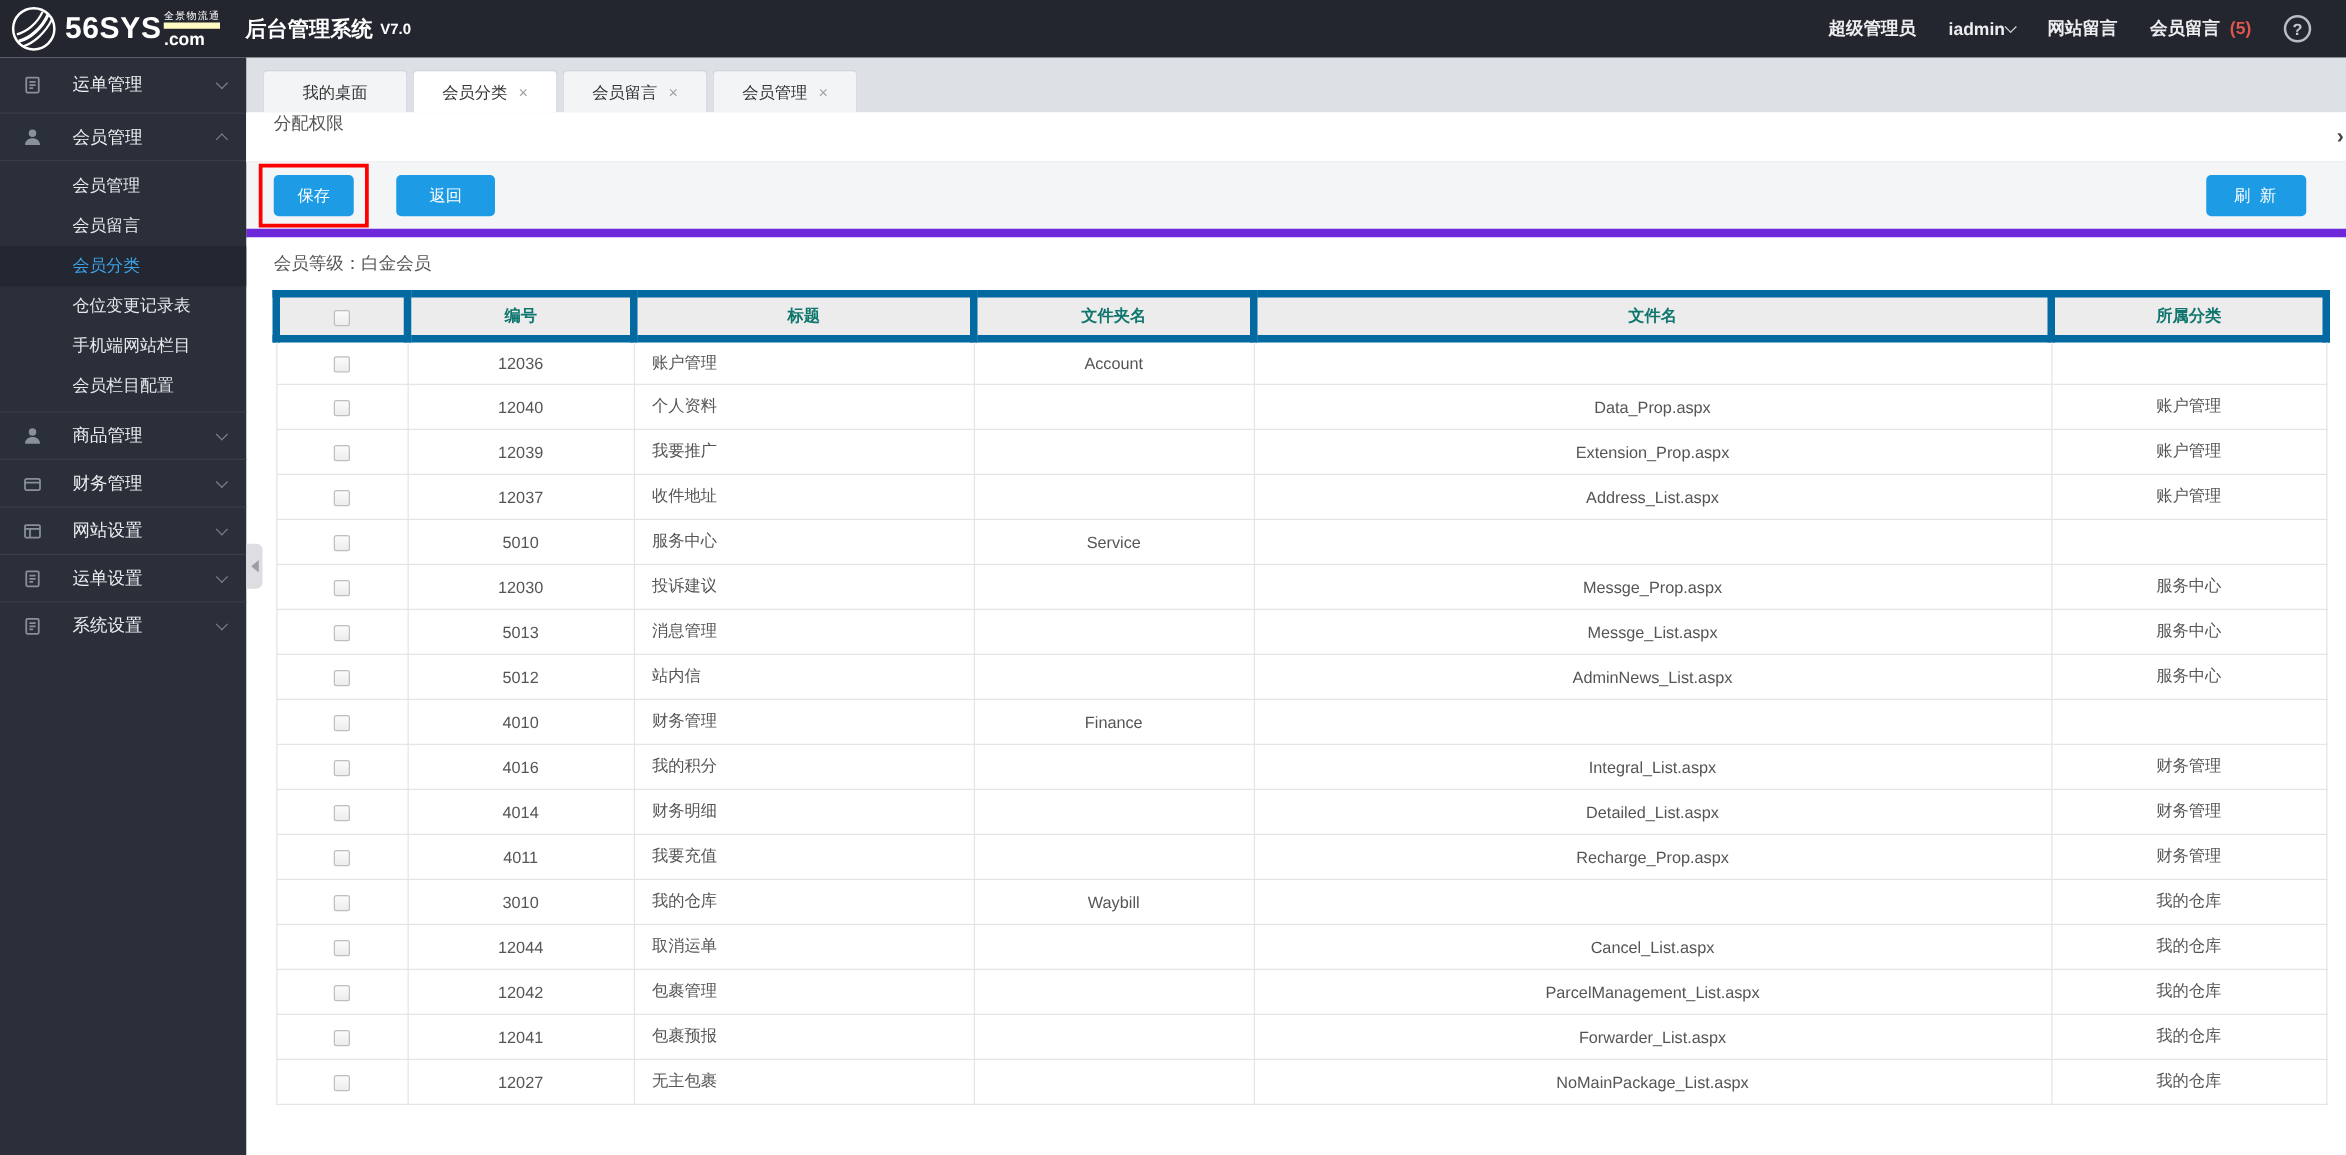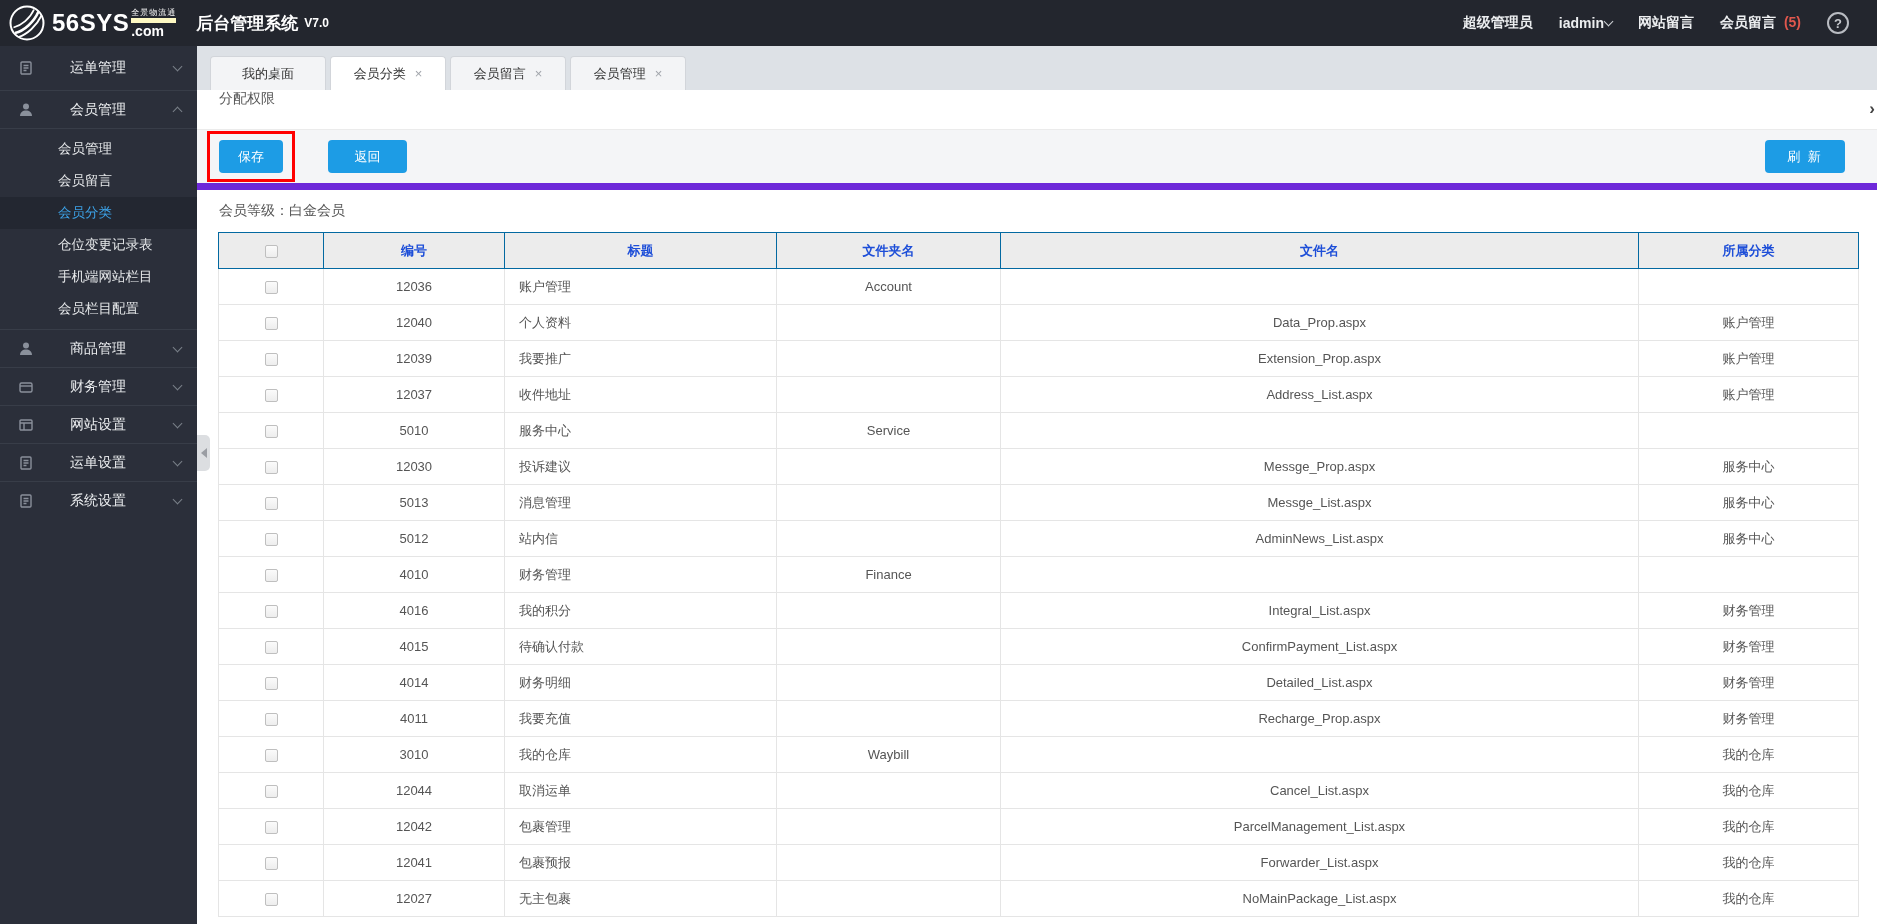--- a/index.html
+++ b/index.html
@@ -27,21 +27,21 @@
   .help { width:22px; height:22px; border:2px solid #b9bcc2; border-radius:50%; color:#c6c9ce;
     font-size:13px; font-weight:bold; display:flex; align-items:center; justify-content:center; cursor:pointer; }
 
   
   .layout { display:flex; height:878px; }
   .sidebar { width:197px; background:#2b2f3a; color:#eceef0; flex:none; position:relative; }
   .content { flex:1; background:#fff; min-width:0; }
 
   
   .nav-item { height:38px; display:flex; align-items:center; padding:0 16px 0 18px;
-    border-top:1px solid #383d48; cursor:pointer; font-size:14px;gap:12px; }
+    border-top:1px solid #383d48; cursor:pointer; font-size:14px; }
   .nav-item:first-child { border-top:none; height:44px; }
   .nav-ico { width:16px; height:16px; margin-right:24px; flex:none; }
   .nav-label { flex:1; }
   .nav-chev { width:7px; height:7px; border-right:1.5px solid #7a8089; border-bottom:1.5px solid #7a8089;
     transform:rotate(45deg); margin-top:-3px; }
   .nav-chev.up { transform:rotate(-135deg); margin-top:4px; }
   .subnav { border-top:1px solid #383d48; padding:4px 0; }
   .subnav-item { height:32px; display:flex; align-items:center; padding-left:58px;
     font-size:13.5px; color:#e6e8ea; cursor:pointer; }
   .subnav-item.active { background:#232731; color:#3ca1e6; }
@@ -66,34 +66,34 @@
   .panel-collapse { position:absolute; right:0px; top:9px; font-size:17px; color:#444;
     font-weight:bold; cursor:pointer; padding:0 2px; }
 
   
   .toolbar { height:60px; background:#f4f5f7; border-bottom:7px solid #6d28d9;
     display:flex; align-items:center; padding:0 32px 0 10px; }
   .btn { background:#1d9ce5; color:#fff; border:none; border-radius:4px; font-size:13px;
     height:33px; cursor:pointer; font-family:inherit; }
   .annotation-box { border:3px solid #ff0000; padding:6px 9px; display:inline-flex; }
   .btn-save { width:64px; }
-  .btn-back { width:79px; margin-left:33px; }
+  .btn-back { width:79px; margin-left:22px; }
   .btn-refresh { width:80px; margin-left:auto; letter-spacing:2px; }
 
   
   .member-level { height:42px; display:flex; align-items:center; padding-left:22px;
     font-size:14px; color:#555; background:#fff; }
 
   
   .table-wrap { margin:0 19px 0 21px; }
   table { width:100%; border-collapse:collapse; table-layout:fixed; font-size:13px; color:#555; }
   col.c-check { width:105px; } col.c-id { width:181px; } col.c-title { width:272px; }
   col.c-folder { width:224px; } col.c-file { width:638px; } col.c-cat { width:220px; }
-  th { height:36px; background:#ececec; color:#1d4ed8; font-weight:600; font-size:13px;
-    border:1px solid #0369a1; text-align:center; }
+  th { height:36px; background:#ececec; color:#0f766e; font-weight:600; font-size:13px;
+    border:6px solid #0369a1; text-align:center; }
   td { height:36px; border:1px solid #e5e5e5; text-align:center; background:#fff;
     overflow:hidden; white-space:nowrap; }
   td.cell-title { text-align:left; padding-left:14px; }
   .checkbox { display:inline-block; width:13px; height:13px; border:1px solid #bfbfbf;
     border-radius:2px; background:linear-gradient(#fbfbfb,#ededed); vertical-align:middle; cursor:pointer; }
 </style>
 </head>
 <body>
 
 <div class="topbar">
@@ -340,28 +340,20 @@
 
             <tr>
               <td><span class="checkbox"></span></td>
               <td>4016</td>
               <td class="cell-title">我的积分</td>
               <td></td>
               <td>Integral_List.aspx</td>
               <td>财务管理</td>
             </tr>
 
-            <tr>
-              <td><span class="checkbox"></span></td>
-              <td>4015</td>
-              <td class="cell-title">待确认付款</td>
-              <td></td>
-              <td>ConfirmPayment_List.aspx</td>
-              <td>财务管理</td>
-            </tr>
 
             <tr>
               <td><span class="checkbox"></span></td>
               <td>4014</td>
               <td class="cell-title">财务明细</td>
               <td></td>
               <td>Detailed_List.aspx</td>
               <td>财务管理</td>
             </tr>
 

